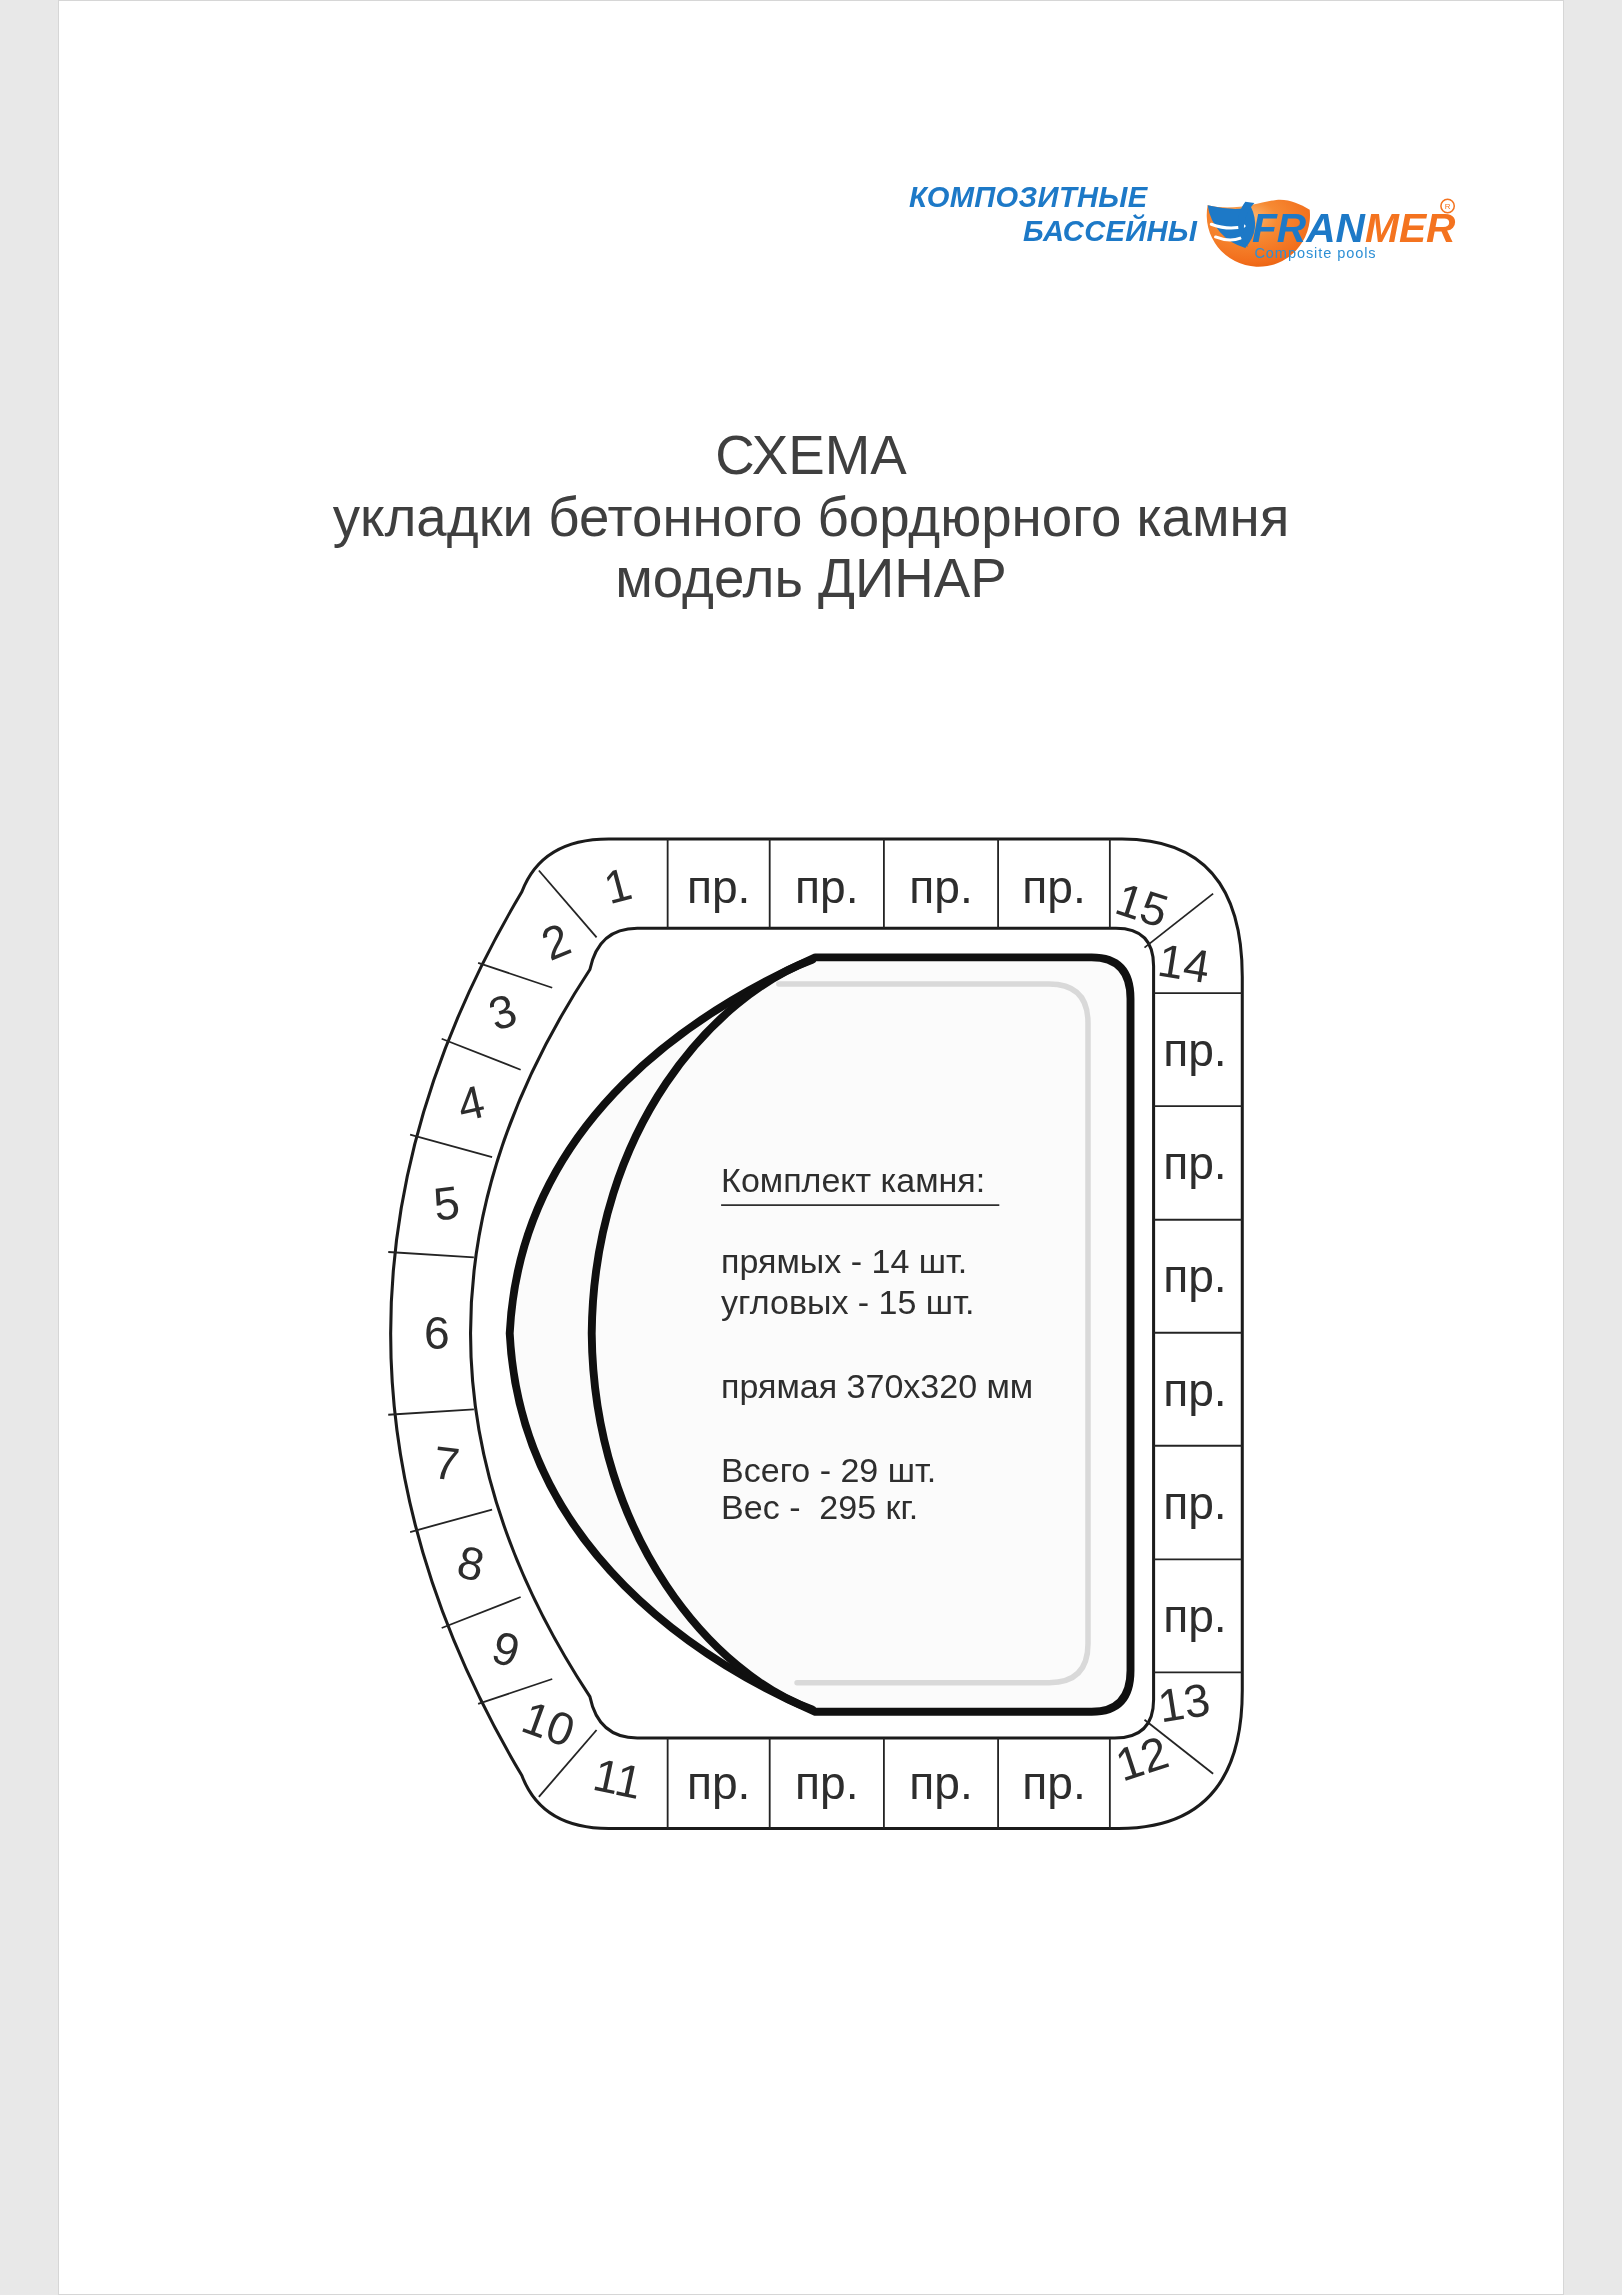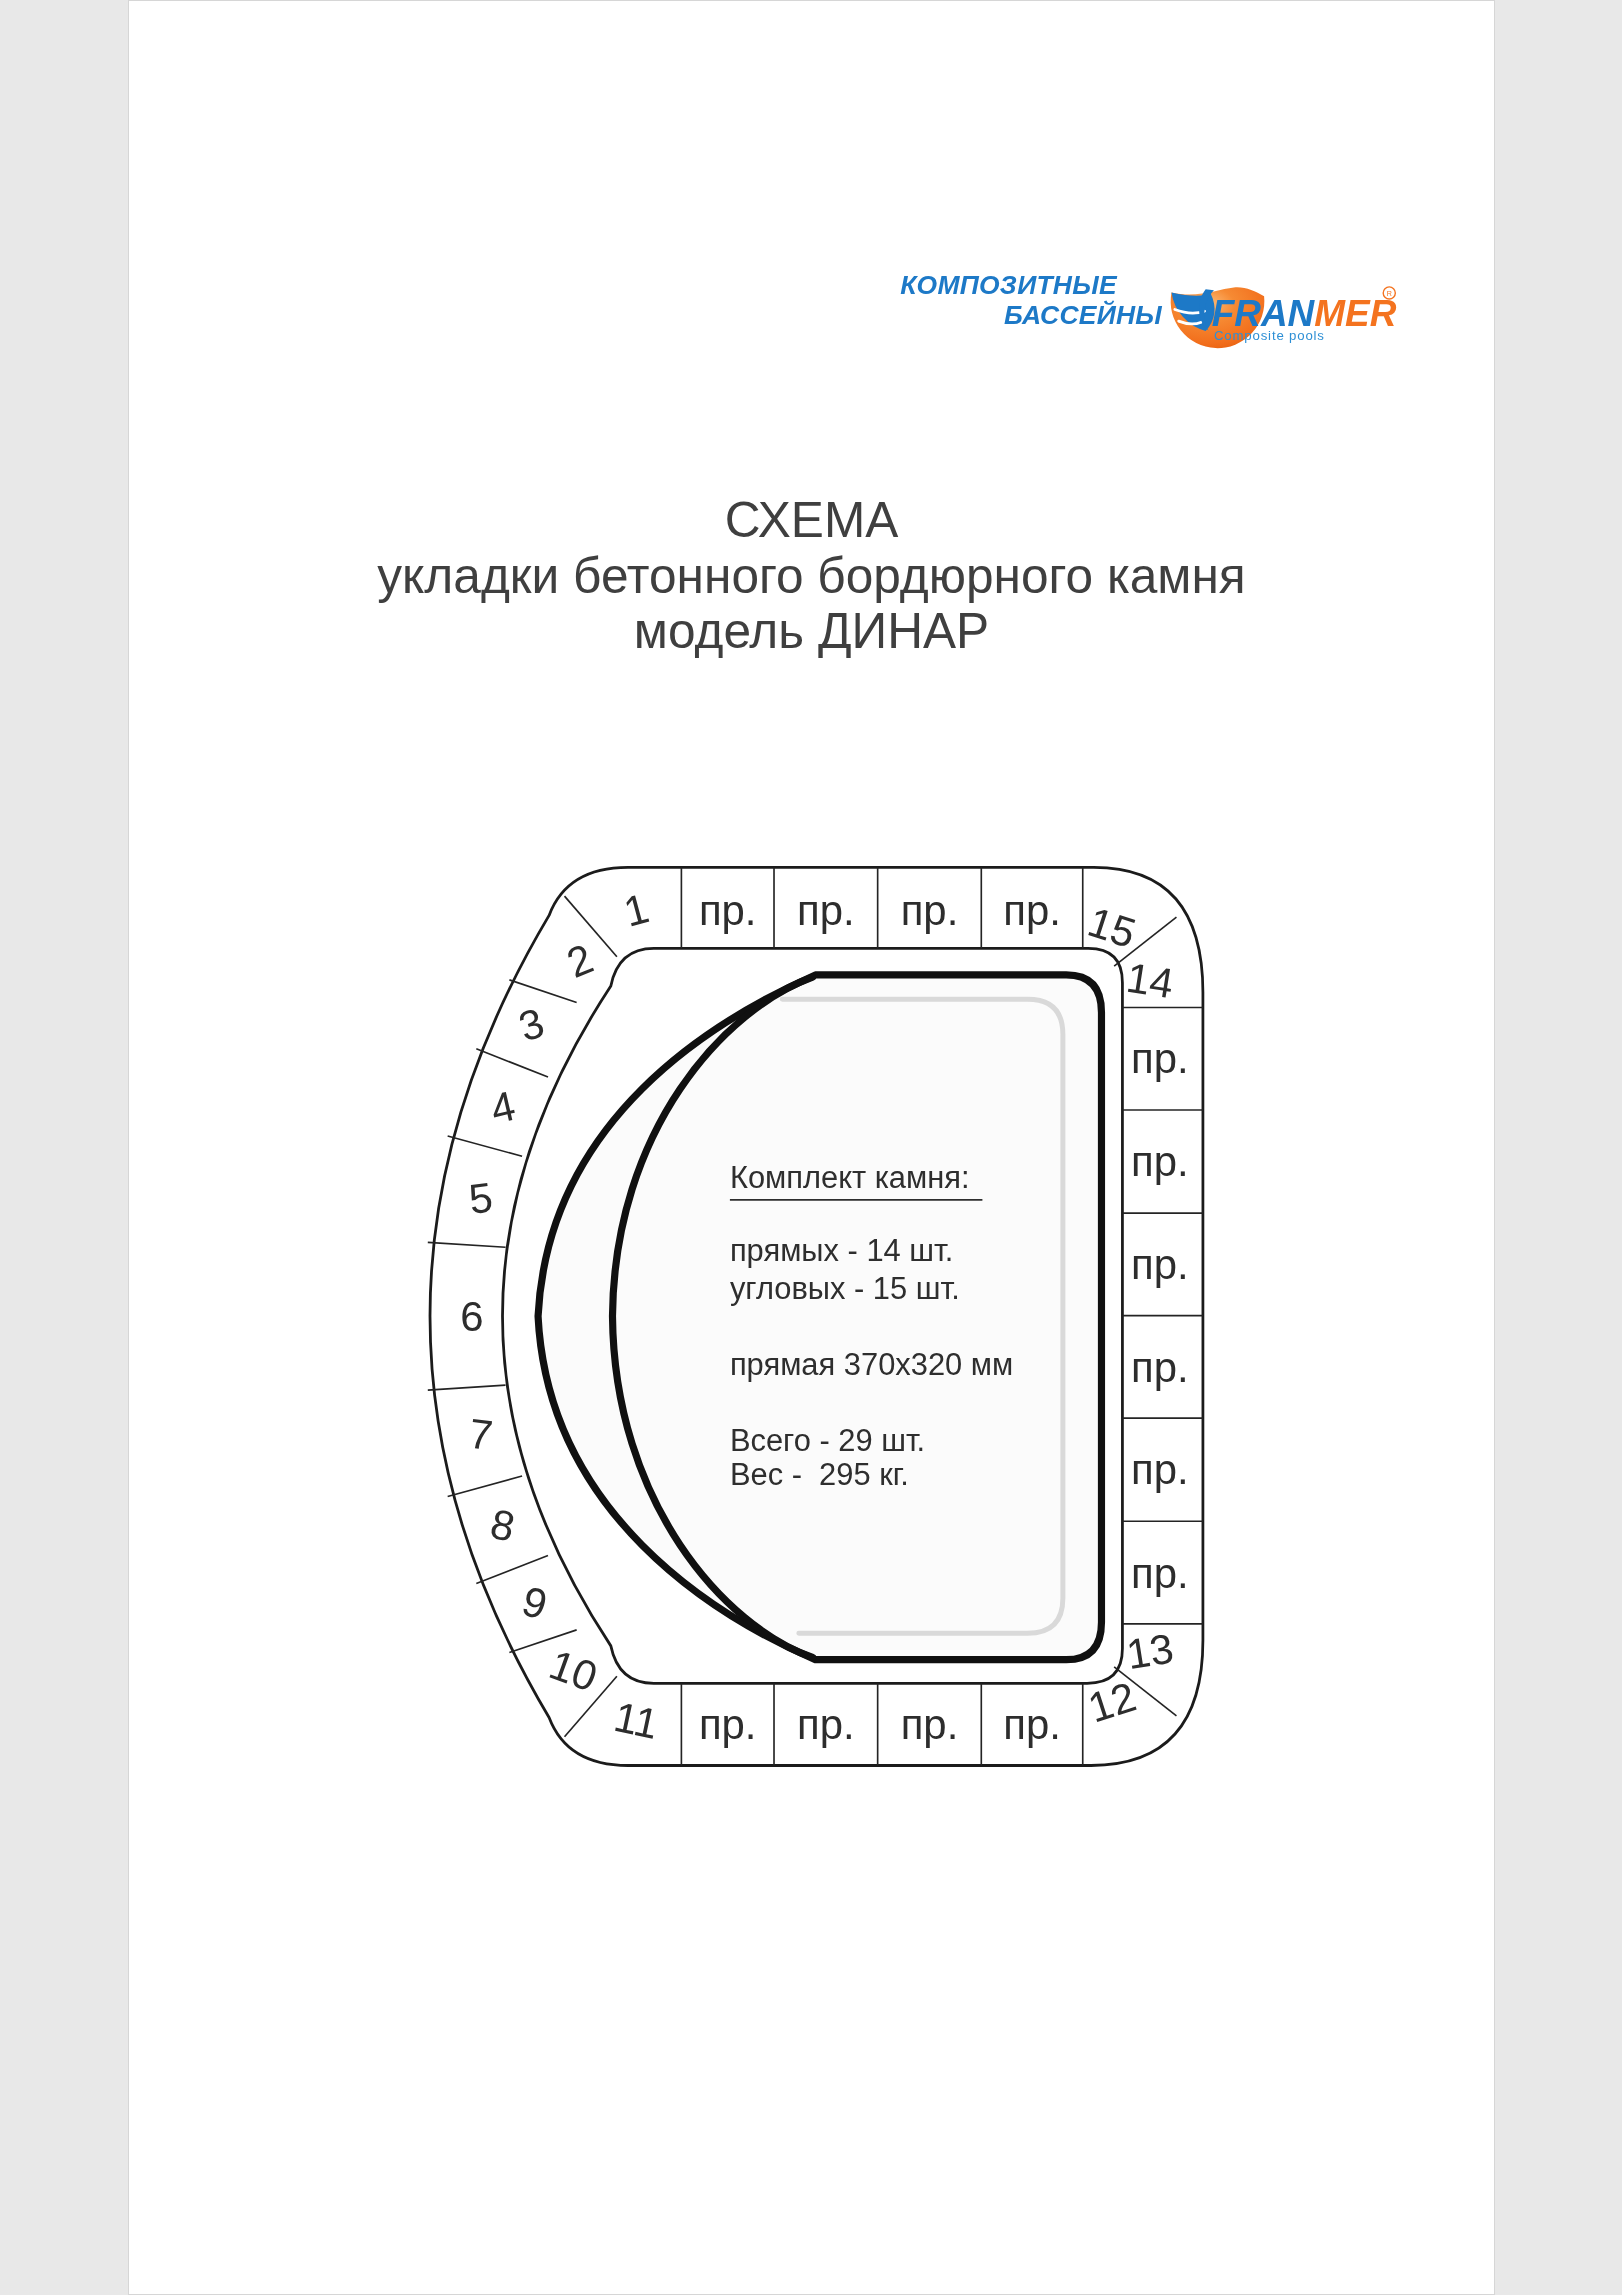--- a/index.html
+++ b/index.html
@@ -1,17 +1,17 @@
 <!DOCTYPE html>
 <html style="font-size:10.5px"><head>
 <meta charset="utf-8">
 <style>
   html,body{margin:0;padding:0;background:#e8e8e8;}
   .page{
-    width:1367px;height:2295px;position:relative;margin:0 auto;
+    width:1506px;height:2295px;position:relative;margin:0 auto;
     background:#ffffff;border:0.7px solid #d6d6d6;box-sizing:border-box;
     font-family:"Liberation Sans", sans-serif;
   }
   svg{display:block;width:100%;height:100%;}
   text{font-family:"Liberation Sans", sans-serif;}
   .logo-ru{font-weight:bold;font-style:italic;}
   .brand{font-weight:bold;font-style:italic;}
   .stone-label{fill:#2d2d2d;}
   .legend-text{fill:#2e2e2e;}
   .title-text{fill:#3f3f3f;font-weight:300;}

